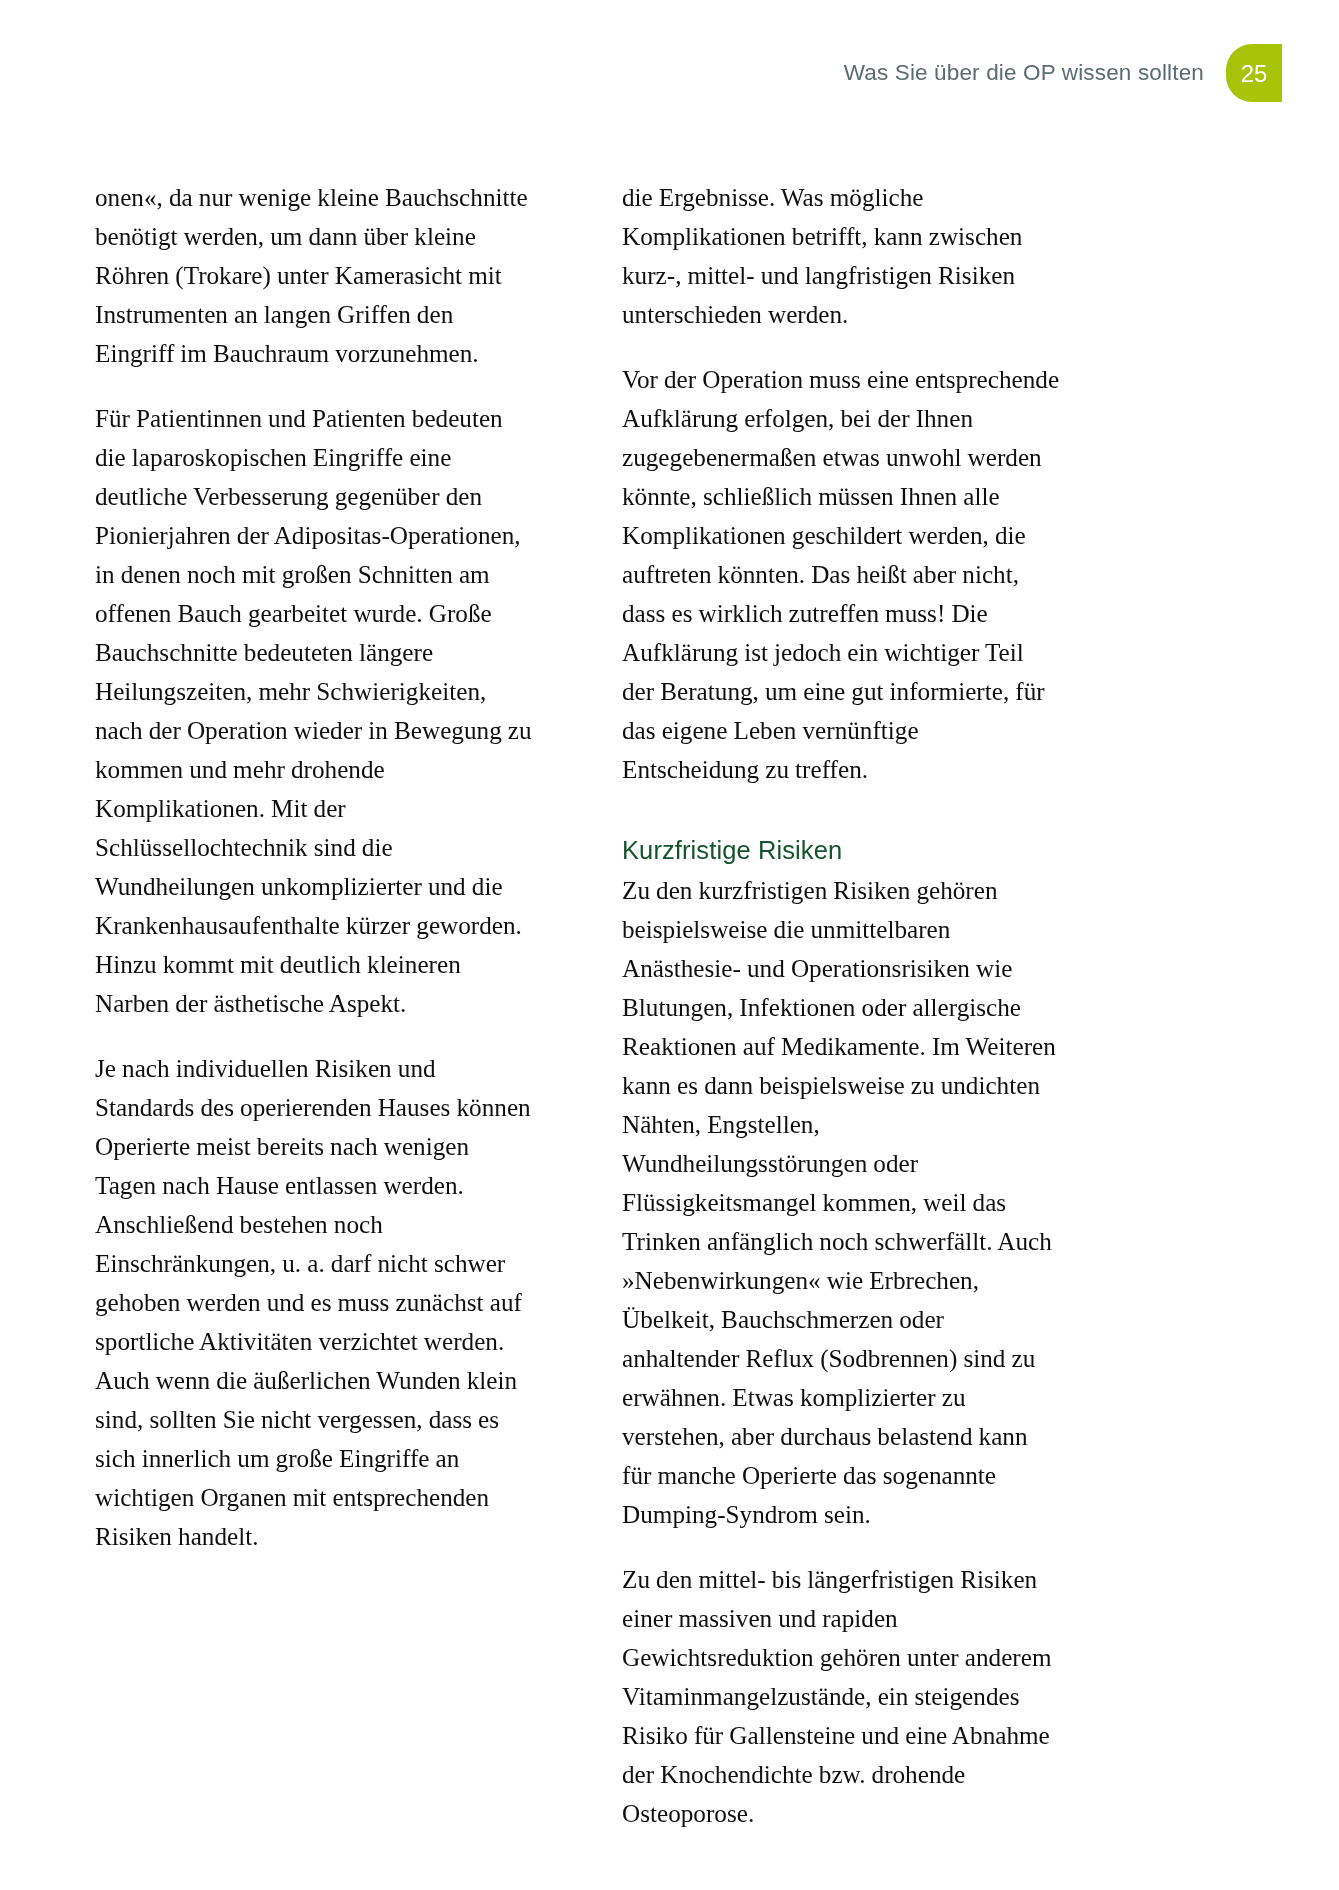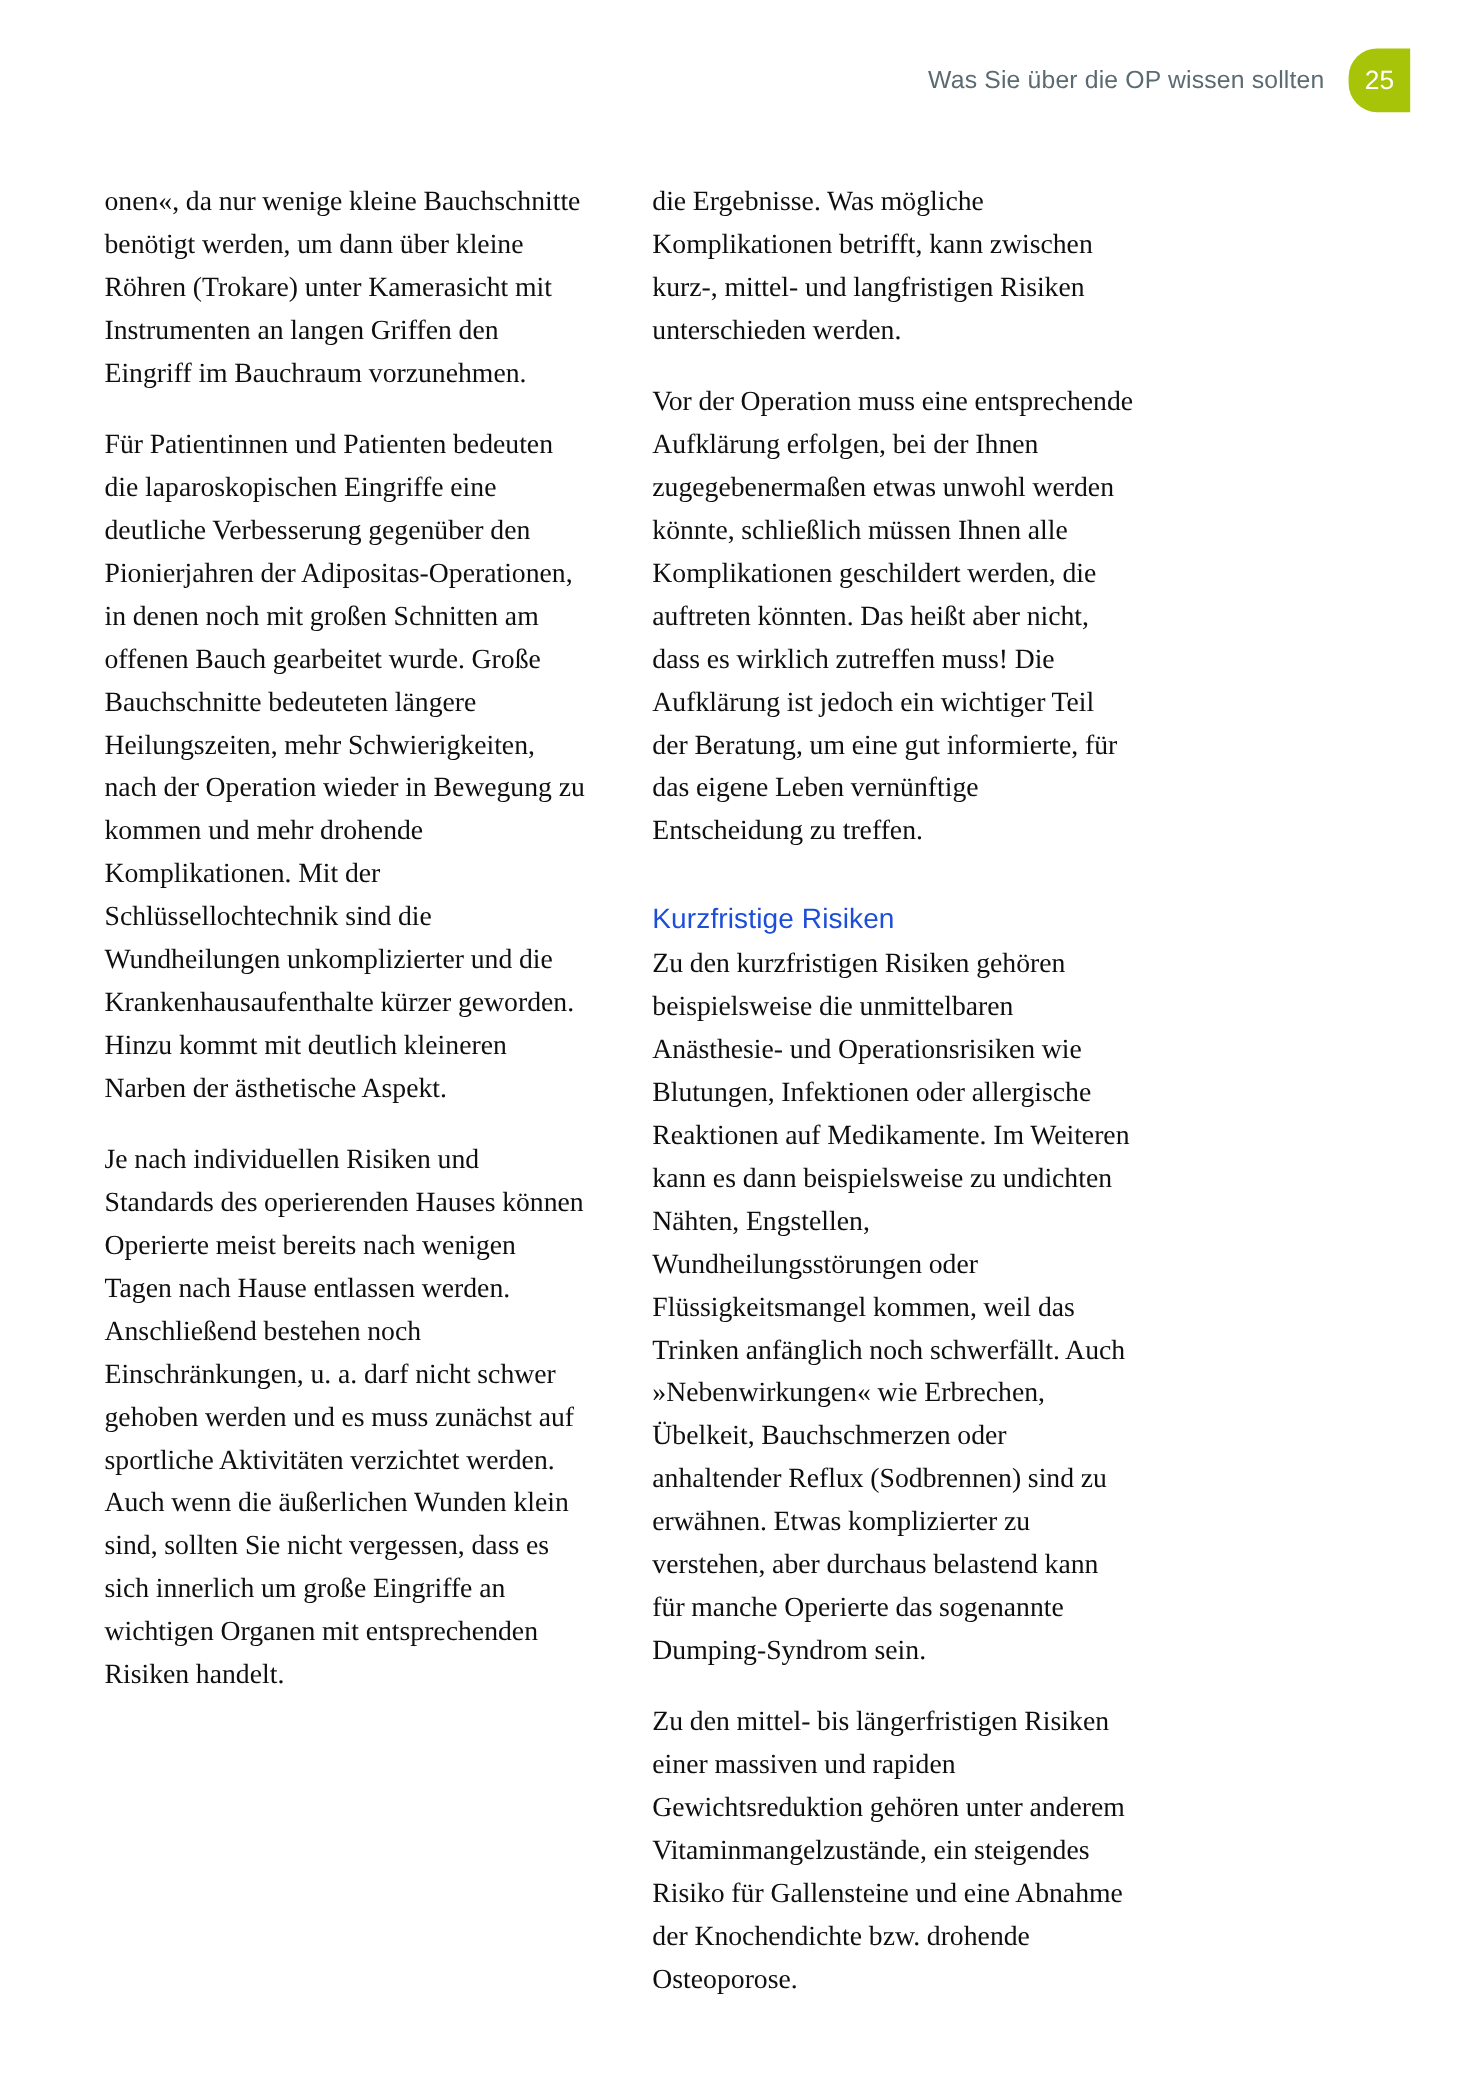--- a/index.html
+++ b/index.html
@@ -59,26 +59,26 @@
     font-size: 24px;
     color: #ffffff;
     line-height: 1;
     position: relative;
     top: 1px;
   }
 
   
   .columns {
     position: absolute;
-    top: 164px;
+    top: 178px;
     left: 95px;
     width: 1017px;
     height: 1540px;
     display: flex;
-    gap: 60px;
+    gap: 89px;
   }
   .col {
     width: 438px;
     flex: 0 0 438px;
   }
 
   p.body {
     margin: 0 0 26px 0;
     font-size: 25.2px;
     line-height: 39px;
@@ -97,21 +97,21 @@
     color: #e8960c;
     margin: 46px 0 18px 0;
     letter-spacing: 0.1px;
   }
 
   h2.sub-heading {
     font-family: "Liberation Sans", "DejaVu Sans", sans-serif;
     font-weight: normal;
     font-size: 25.5px;
     line-height: 34px;
-    color: #1d4ed8;
+    color: #14532d;
     margin: 48px 0 4px 0;
     letter-spacing: 0.1px;
   }
   h2.sub-heading.first { margin-top: 44px; }
 
   
   .footer {
     position: absolute;
     left: 0;
     right: 0;

